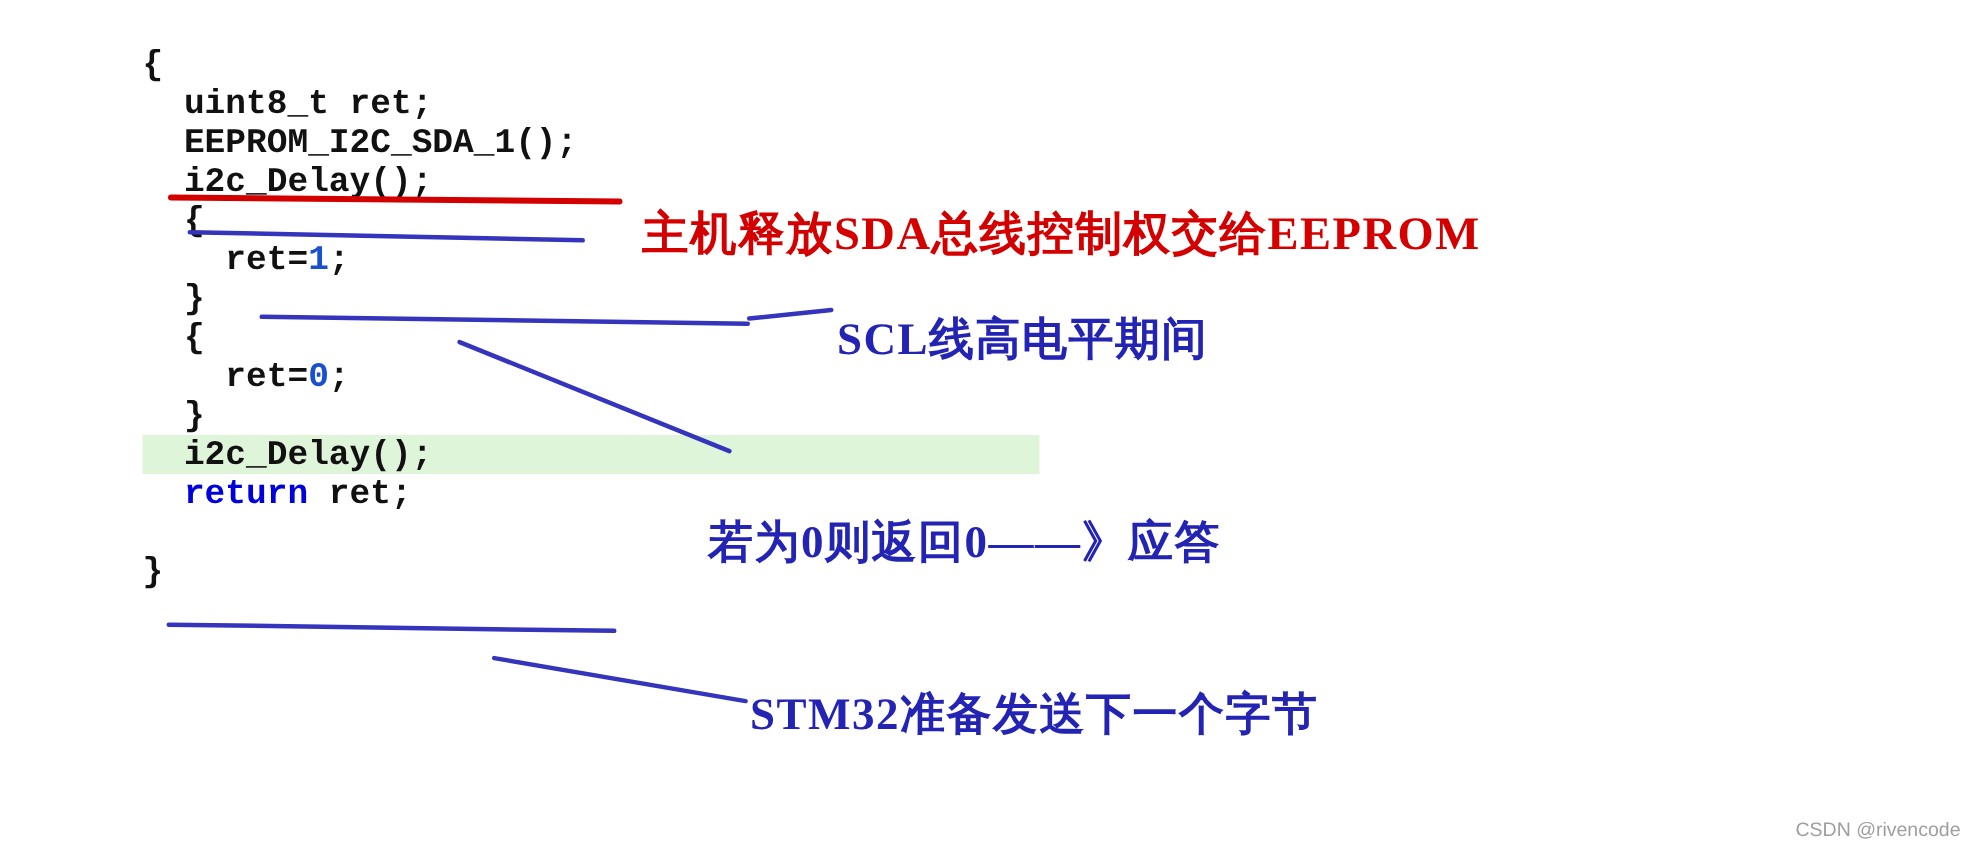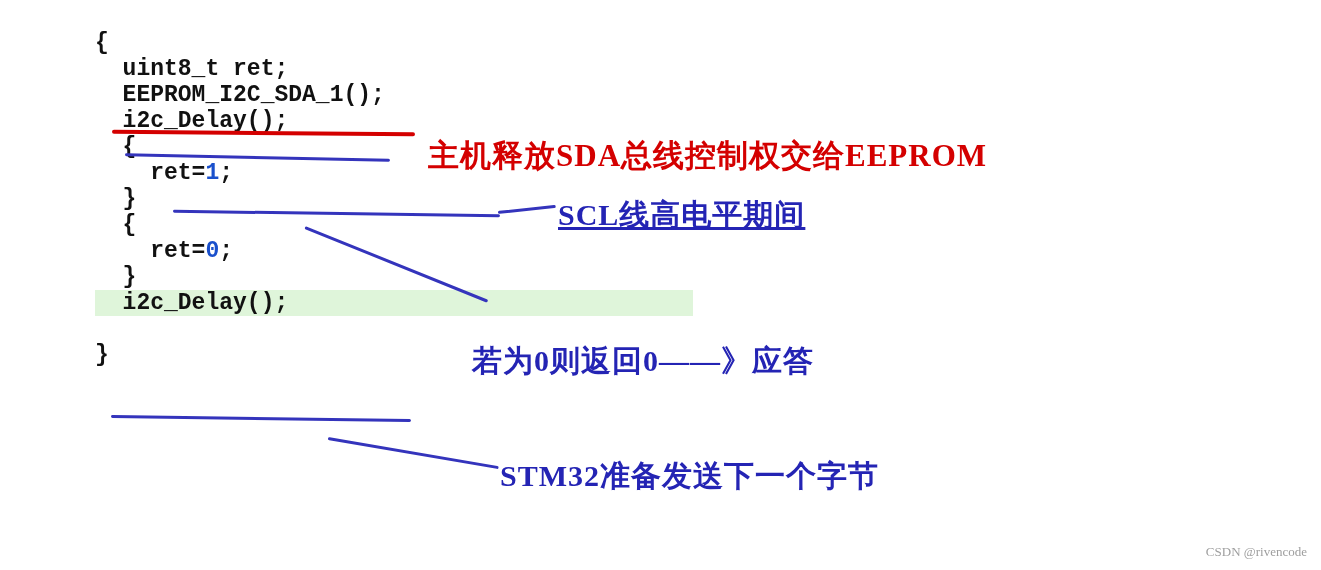--- a/index.html
+++ b/index.html
@@ -30,52 +30,53 @@
   .ann {
     position:absolute; font-weight:bold; white-space:nowrap;
     font-family:"Liberation Serif", serif;
     letter-spacing:1px;
   }
   .ann.red-text  { color:var(--annotation-red,#d40000); font-size:31px; }
   .ann.blue-text { color:var(--annotation-blue,#2424b4); font-size:30px; }
   .watermark {
     position:absolute; right:14px; bottom:10px;
     font-size:13px; color:var(--watermark-gray,#9e9e9e);
-    font-family:Liberation Serif, serif;
+    font-family:Liberation Sans, sans-serif;
   }
 </style>
 </head>
 <body>
 
 <div class="canvas">
 
   <div class="code">
       <div class="code-line"><span class="tok-plain">{</span></div>
       <div class="code-line"><span class="tok-plain">  uint8_t ret;</span></div>
       <div class="code-line"><span class="tok-plain">  EEPROM_I2C_SDA_1();</span></div>
       <div class="code-line"><span class="tok-plain">  i2c_Delay();</span></div>
       <div class="code-line"><span class="tok-plain">  {</span></div>
       <div class="code-line"><span class="tok-plain">    ret=</span><span class="tok-num">1</span><span class="tok-plain">;</span></div>
       <div class="code-line"><span class="tok-plain">  }</span></div>
       <div class="code-line"><span class="tok-plain">  {</span></div>
       <div class="code-line"><span class="tok-plain">    ret=</span><span class="tok-num">0</span><span class="tok-plain">;</span></div>
       <div class="code-line"><span class="tok-plain">  }</span></div>
       <div class="code-line highlighted"><span class="tok-plain">  i2c_Delay();</span></div>
+      <div class="code-line"><span class="tok-plain">  </span><span class="tok-kw">return</span><span class="tok-plain"> ret;</span></div>
       <div class="code-line"></div>
       <div class="code-line"><span class="tok-plain">}</span></div>
     </div>
 
   <div class="underline red" style="left:112px; top:131px; width:303px; transform:rotate(0.5deg);"></div>
   <div class="underline blue" style="left:125px; top:156px; width:265px; transform:rotate(1.2deg);"></div>
   <div class="underline blue" style="left:173px; top:212px; width:327px; transform:rotate(0.8deg);"></div>
   <div class="underline blue" style="left:111px; top:417px; width:300px; transform:rotate(0.8deg);"></div>
 
   <div class="connector" style="left:498px; top:211px; width:58px; transform:rotate(-6deg);"></div>
   <div class="connector" style="left:305px; top:226px; width:197px; transform:rotate(22deg);"></div>
   <div class="connector" style="left:328px; top:437px; width:173px; transform:rotate(9.7deg);"></div>
 
   <div class="ann red-text" style="left:428px; top:102px;margin-top:33px;">主机释放SDA总线控制权交给EEPROM</div>
-  <div class="ann blue-text" style="left:558px; top:195px;text-decoration:underline;">SCL线高电平期间</div>
+  <div class="ann blue-text" style="left:558px; top:206px;">SCL线高电平期间</div>
   <div class="ann blue-text" style="left:472px; top:341px;">若为0则返回0——》应答</div>
   <div class="ann blue-text" style="left:500px; top:456px;text-align:center;">STM32准备发送下一个字节</div>
 
   <div class="watermark">CSDN @rivencode</div>
 </div>
 
 </body></html>

